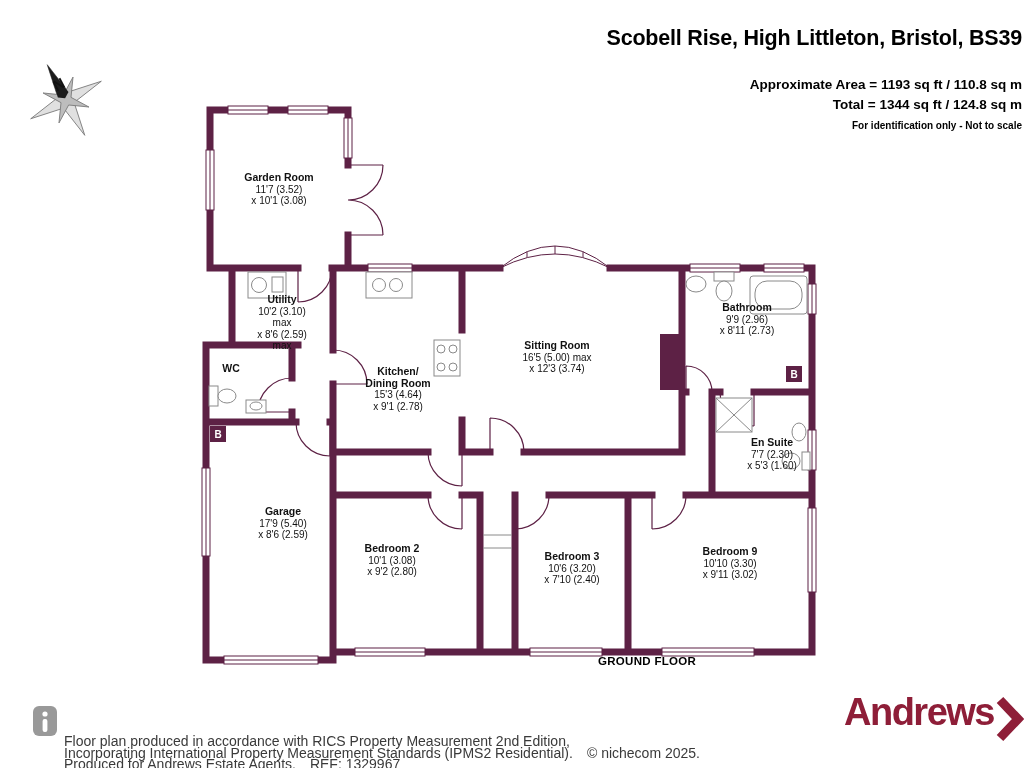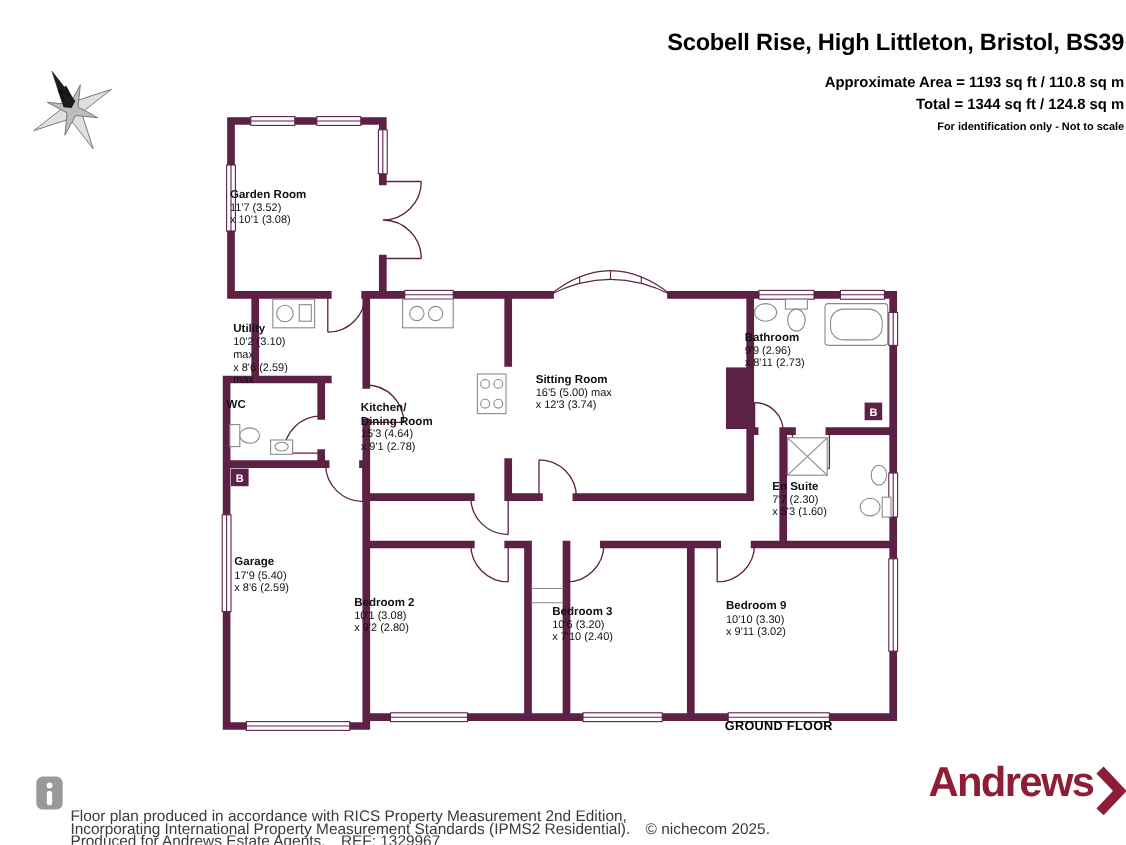--- a/index.html
+++ b/index.html
@@ -10,28 +10,28 @@
   .wall{stroke:var(--wall);stroke-width:7;fill:none;stroke-linecap:square}
   .thin{stroke:var(--wall);stroke-width:1.2;fill:none}
   .winrect{fill:#ffffff;stroke:var(--wall);stroke-width:1}
   .winline{stroke:var(--wall);stroke-width:1;fill:none}
   .solid{fill:var(--wall);stroke:none}
   .fix{stroke:#8a8a8a;stroke-width:1;fill:#ffffff}
   .fixline{stroke:#8a8a8a;stroke-width:1;fill:none}
   .btext{fill:#ffffff;font-size:10px;font-weight:bold;text-anchor:middle}
   
   #header{position:absolute;top:26px;right:2px;text-align:right}
-  #title{font-size:21.5px;font-weight:bold;letter-spacing:-0.2px;margin-bottom:14px}
+  #title{font-size:21.5px;font-weight:bold;letter-spacing:-0.2px;margin-bottom:24px}
   .area-line{font-size:13.5px;font-weight:bold;line-height:19.5px}
   #disclaimer{font-size:10px;font-weight:bold;margin-top:6px}
   
-  .room{position:absolute;color:#111}
+  .room{position:absolute;text-align:center;color:#111}
   .room .rname{display:block;font-weight:bold;font-size:10.5px;line-height:11.5px}
   .room .rdim{display:block;font-size:10px;line-height:11.5px}
-  #ground-floor{position:absolute;top:655px;left:598px;width:220px;text-align:center;
+  #ground-floor{position:absolute;top:655px;left:598px;width:220px;text-align:left;
     font-size:11.5px;font-weight:bold;letter-spacing:0.3px}
   
   #footer-text{position:absolute;left:64px;top:736px;font-size:14px;line-height:11.5px;color:#3a3a3a}
   #footer-icon{position:absolute;left:32px;top:705px}
   .ft-sep{display:inline-block;width:14px}
   
   #brand-text{position:absolute;left:844px;top:691px;font-size:38px;font-weight:bold;
     color:var(--brand);letter-spacing:-1.5px}
   #brand-chevron{position:absolute;left:996px;top:696px}
   #compass{position:absolute;left:14px;top:46px}

